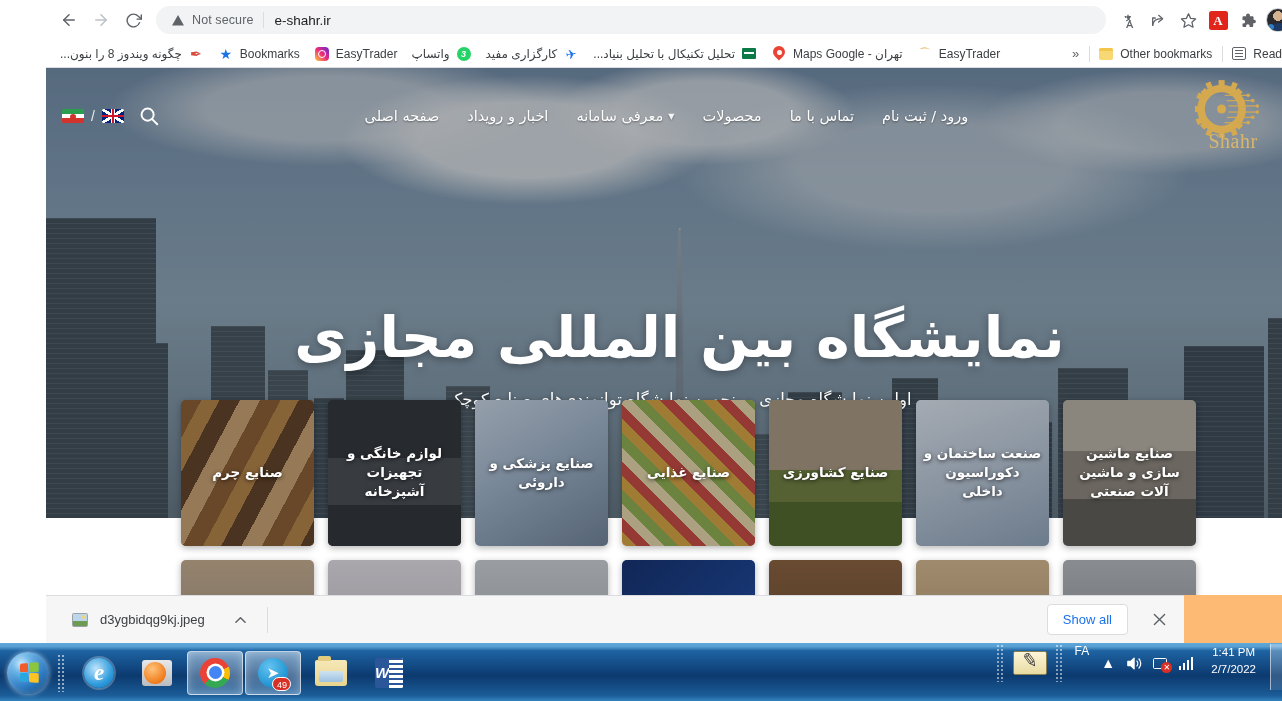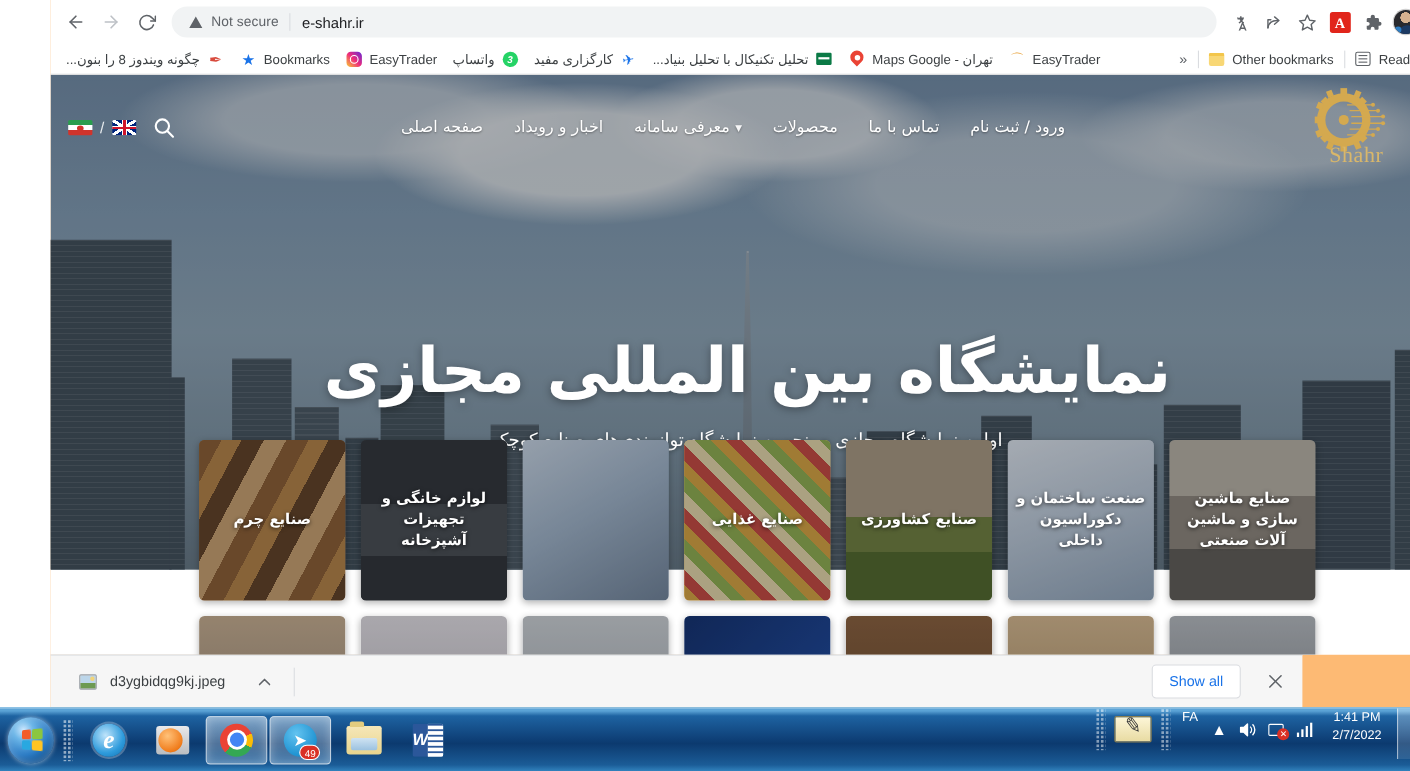--- a/index.html
+++ b/index.html
@@ -756,20 +756,21 @@
           <div class="card-label">صنایع چرم</div>
         </div>
         <div class="card">
           <div class="card-img art-home"></div>
           <div class="card-tint"></div>
           <div class="card-label">لوازم خانگی و تجهیزات آشپزخانه</div>
         </div>
         <div class="card">
           <div class="card-img art-med"></div>
           <div class="card-tint"></div>
+          <div class="card-label">صنایع پزشکی و داروئی</div>
         </div>
         <div class="card">
           <div class="card-img art-food"></div>
           <div class="card-tint"></div>
           <div class="card-label">صنایع غذایی</div>
         </div>
         <div class="card">
           <div class="card-img art-agri"></div>
           <div class="card-tint"></div>
           <div class="card-label">صنایع کشاورزی</div>

